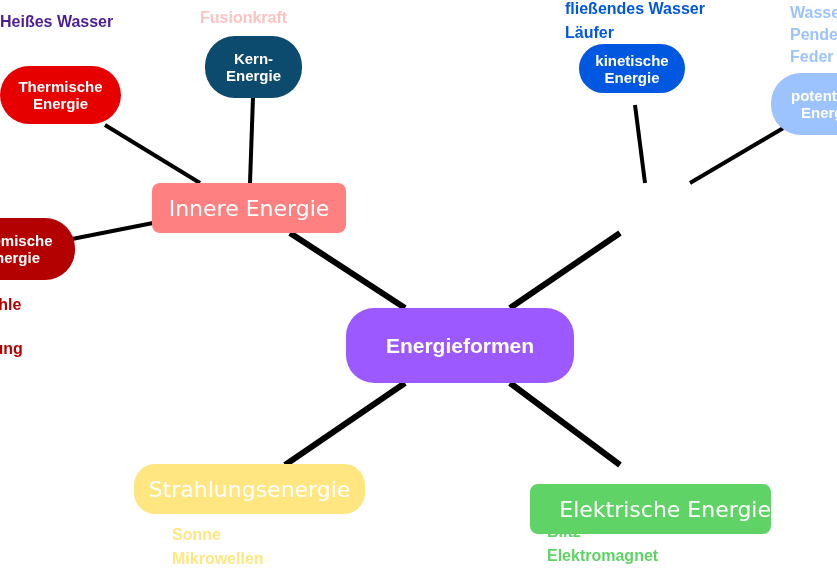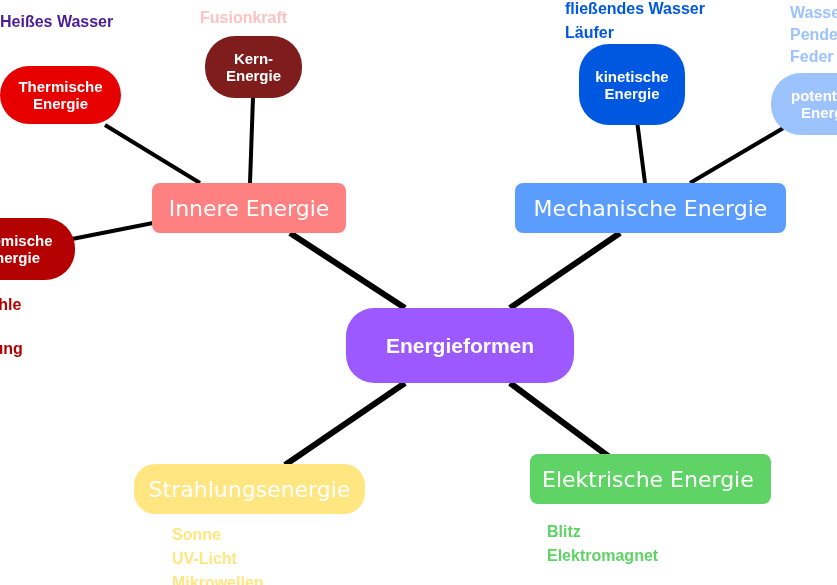--- a/index.html
+++ b/index.html
@@ -38,43 +38,40 @@
   </div>
 
   <div class="node sub" style="left:0px; top:66px; width:121px; height:58px; background:#e60000;">
     <span>Thermische
 Energie</span>
   </div>
   <div class="examples" style="left:0px; top:10px; color:#4c1d95;">
     <div>Heißes Wasser</div>
   </div>
 
-  <div class="node sub" style="left:205px; top:36px; width:97px; height:62px; background:#7f1d1d;">
+  <div class="node sub" style="left:205px; top:36px; width:97px; height:62px; background:#0c4a6e;">
     <span>Kern-
 Energie</span>
   </div>
   <div class="examples" style="left:200px; top:-18px; color:#ffc2c2;">
     <div>Atombombe</div>
     <div>Fusionkraft</div>
   </div>
 
   <div class="node sub" style="left:-50px; top:218px; width:125px; height:62px; background:#b30000;">
     <span>Chemische
 Energie</span>
   </div>
   <div class="examples" style="left:-23px; top:283px; color:#b30000; line-height:44px;">
     <div style="height:44px;">Kohle</div>
     <div style="height:44px; margin-left:-20px;">Nahrung</div>
   </div>
 
-  <div class="node branch" style="left:515px; top:183px; width:271px; height:50px; background:#5b9cff;">
-    <span>Mechanische Energie</span>
-  </div>
 
-  <div class="node sub" style="left:579px; top:44px; width:106px; height:81px; background:#0058e0;">
+  <div class="node sub" style="left:579px; top:44px; width:106px; height:49px; background:#0058e0;">
     <span>kinetische
 Energie</span>
   </div>
   <div class="examples" style="left:565px; top:-3px; color:#0058e0;">
     <div>fließendes Wasser</div>
     <div>Läufer</div>
   </div>
 
   <div class="node sub" style="left:771px; top:73px; width:115px; height:62px; background:#9dc3ff;">
     <span>potentielle
@@ -84,24 +81,23 @@
     <div style="height:22px;">Wasser</div>
     <div style="height:22px;">Pendel</div>
     <div style="height:22px;">Feder</div>
   </div>
 
   <div class="node branch" style="left:134px; top:464px; width:231px; height:50px; background:#ffe680;border-radius:21px;">
     <span>Strahlungsenergie</span>
   </div>
   <div class="examples" style="left:172px; top:523px; color:#ffe680;">
     <div>Sonne</div>
-    <div>UV-Licht</div>
     <div>Mikrowellen</div>
   </div>
 
-  <div class="node branch" style="left:530px; top:454px; width:241px; height:50px; background:#5fd365; justify-content:flex-start; padding-left:12px;">
+  <div class="node branch" style="left:530px; top:484px; width:241px; height:50px; background:#5fd365; justify-content:flex-end; padding-left:12px;">
     <span>Elektrische Energie</span>
   </div>
   <div class="examples" style="left:547px; top:520px; color:#5fd365;">
     <div>Blitz</div>
     <div>Elektromagnet</div>
   </div>
 </div>
 
 </body></html>

